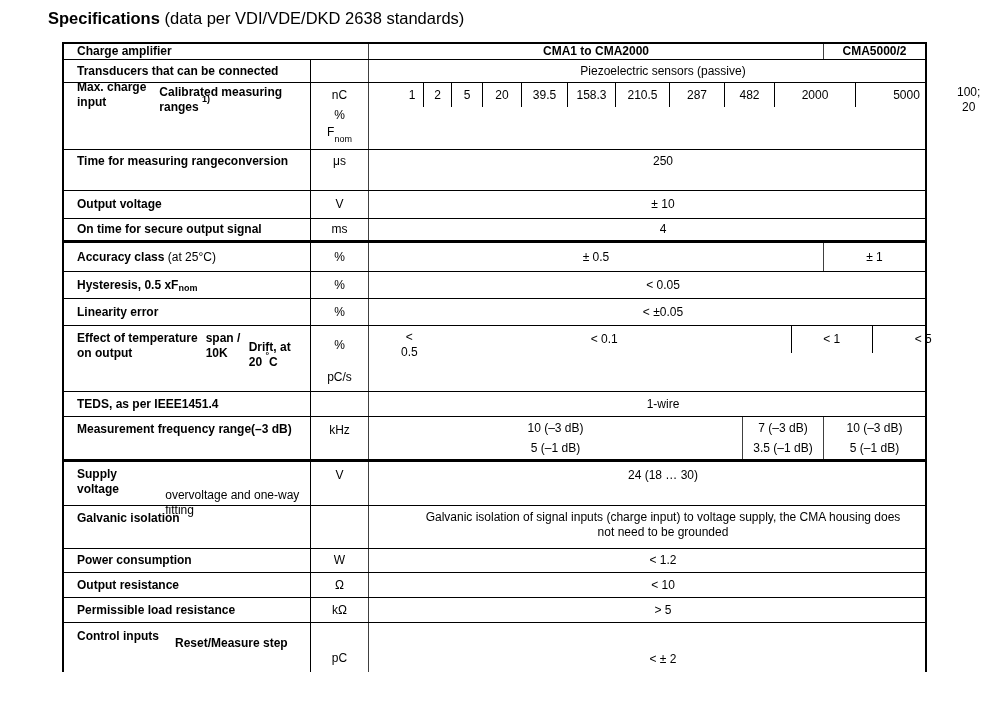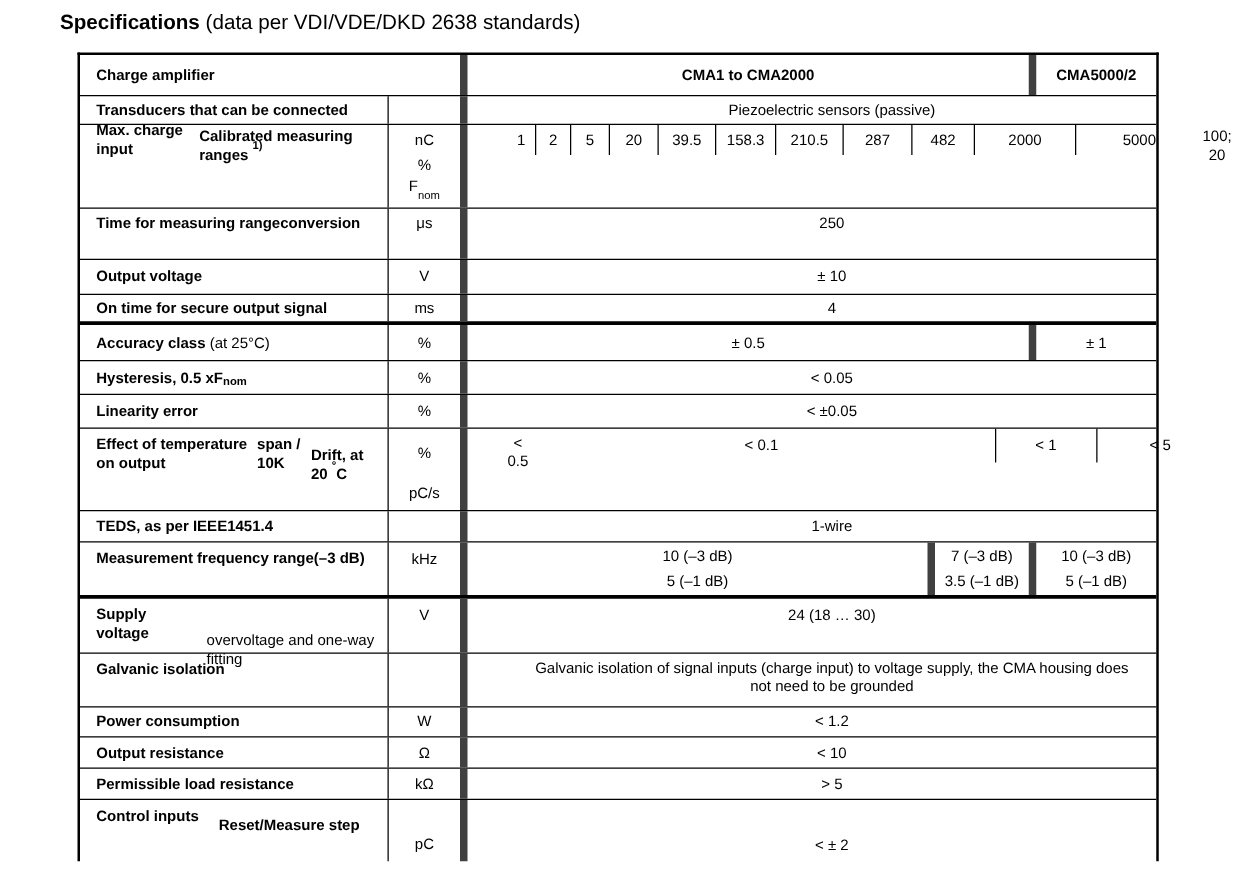--- a/index.html
+++ b/index.html
@@ -14,21 +14,21 @@
     border: 2px solid #000; border-bottom: none; font-size: 12px; line-height: 15px; }
 
   .row { display: flex; border-bottom: 1px solid #000; }
   .row.thick { border-bottom-width: 3px; }
   .spec-table .row:last-child { border-bottom: none; }
 
   .cell { display: flex; align-items: center; }
   .lbl { width: 246px; font-weight: bold; padding-left: 13px; padding-right: 8px; }
   .hdrspan { width: 304px; font-weight: bold; padding-left: 13px; }
   .unit { width: 58px; border-left: 1px solid #000; justify-content: center; text-align: center; }
-  .val { border-left: 6px solid #404040; justify-content: center; text-align: center; }
+  .val { border-left: 1px solid #404040; justify-content: center; text-align: center; }
   .w-full { width: 557px; padding-left: 32px; }
   .w-main { width: 455px; }
   .w-right { width: 102px; }
   .w-span9 { width: 374px; }
   .w-mid { width: 81px; }
   .bold { font-weight: bold; }
   .col  { align-items: flex-start; justify-content: flex-start; }
   .colc { flex-direction: column; align-items: center; justify-content: flex-start; }
   .topa { align-items: flex-start; padding-top: 4px; }
 
@@ -46,21 +46,21 @@
 <body>
 
 <div class="page">
 
   <div class="doc-title">
     <span>Specifications</span><span class="normal"> (data per VDI/VDE/DKD 2638 standards)</span>
   </div>
 
   <div class="spec-table">
 
-    <div class="row" style="height:33px">
+    <div class="row" style="height:16px">
       <div class="cell hdrspan">Charge amplifier</div>
       <div class="cell val w-main bold">CMA1 to CMA2000</div>
       <div class="cell val w-right bold">CMA5000/2</div>
     </div>
 
     <div class="row" style="height:23px">
       <div class="cell lbl">Transducers that can be connected</div>
       <div class="cell unit"></div>
       <div class="cell val w-full">Piezoelectric sensors (passive)</div>
     </div>

